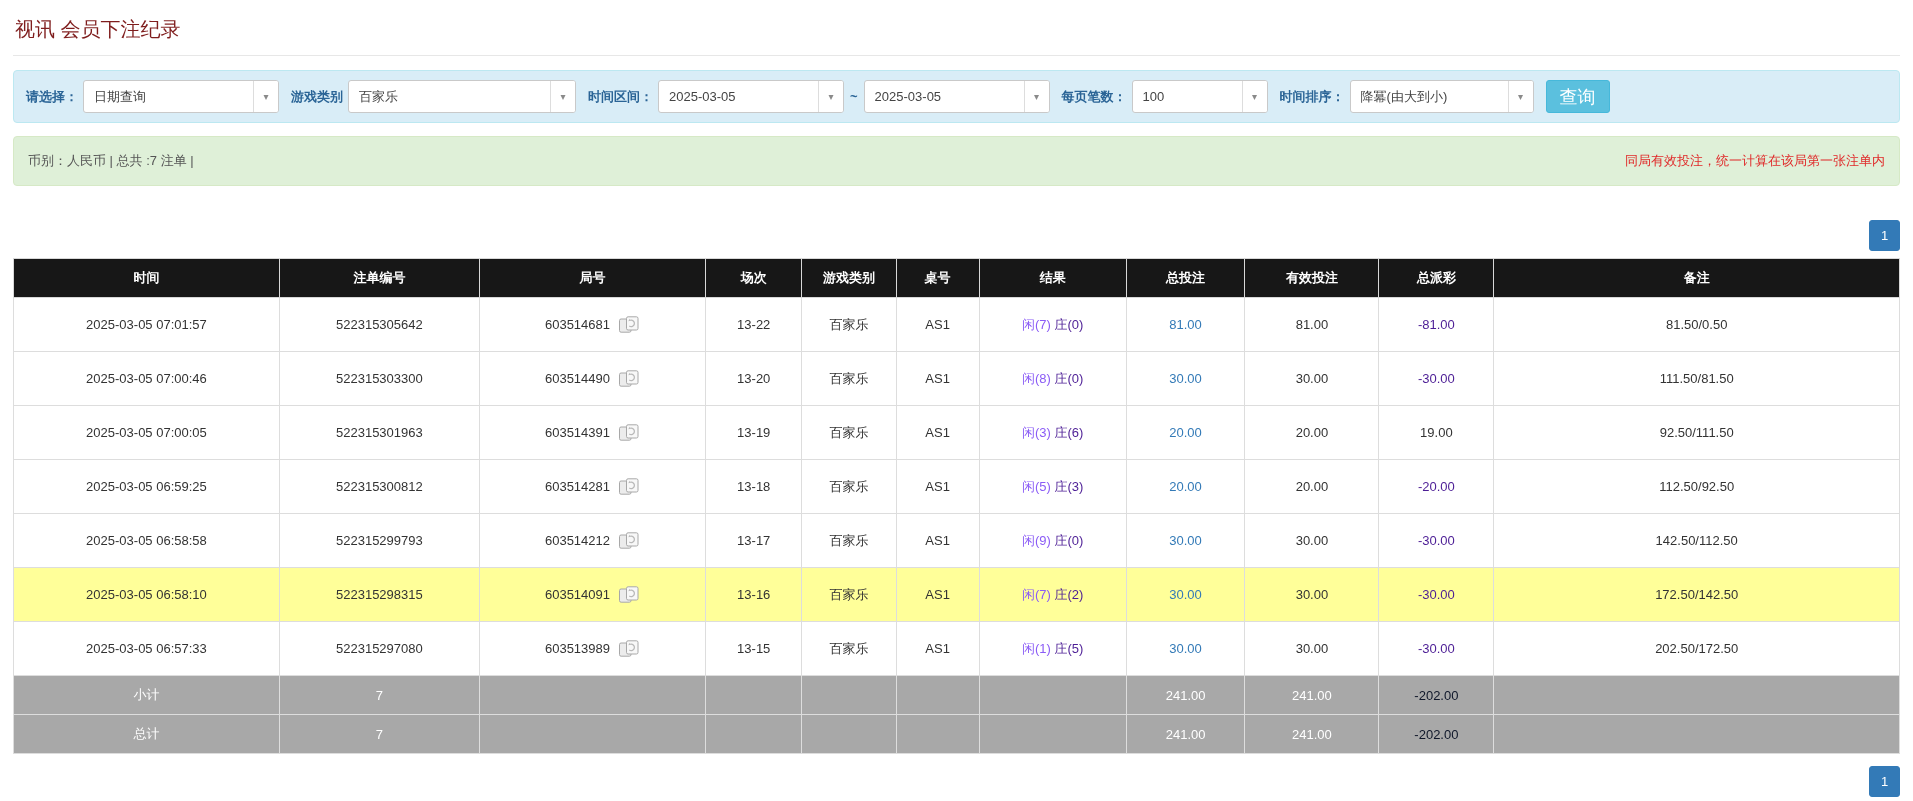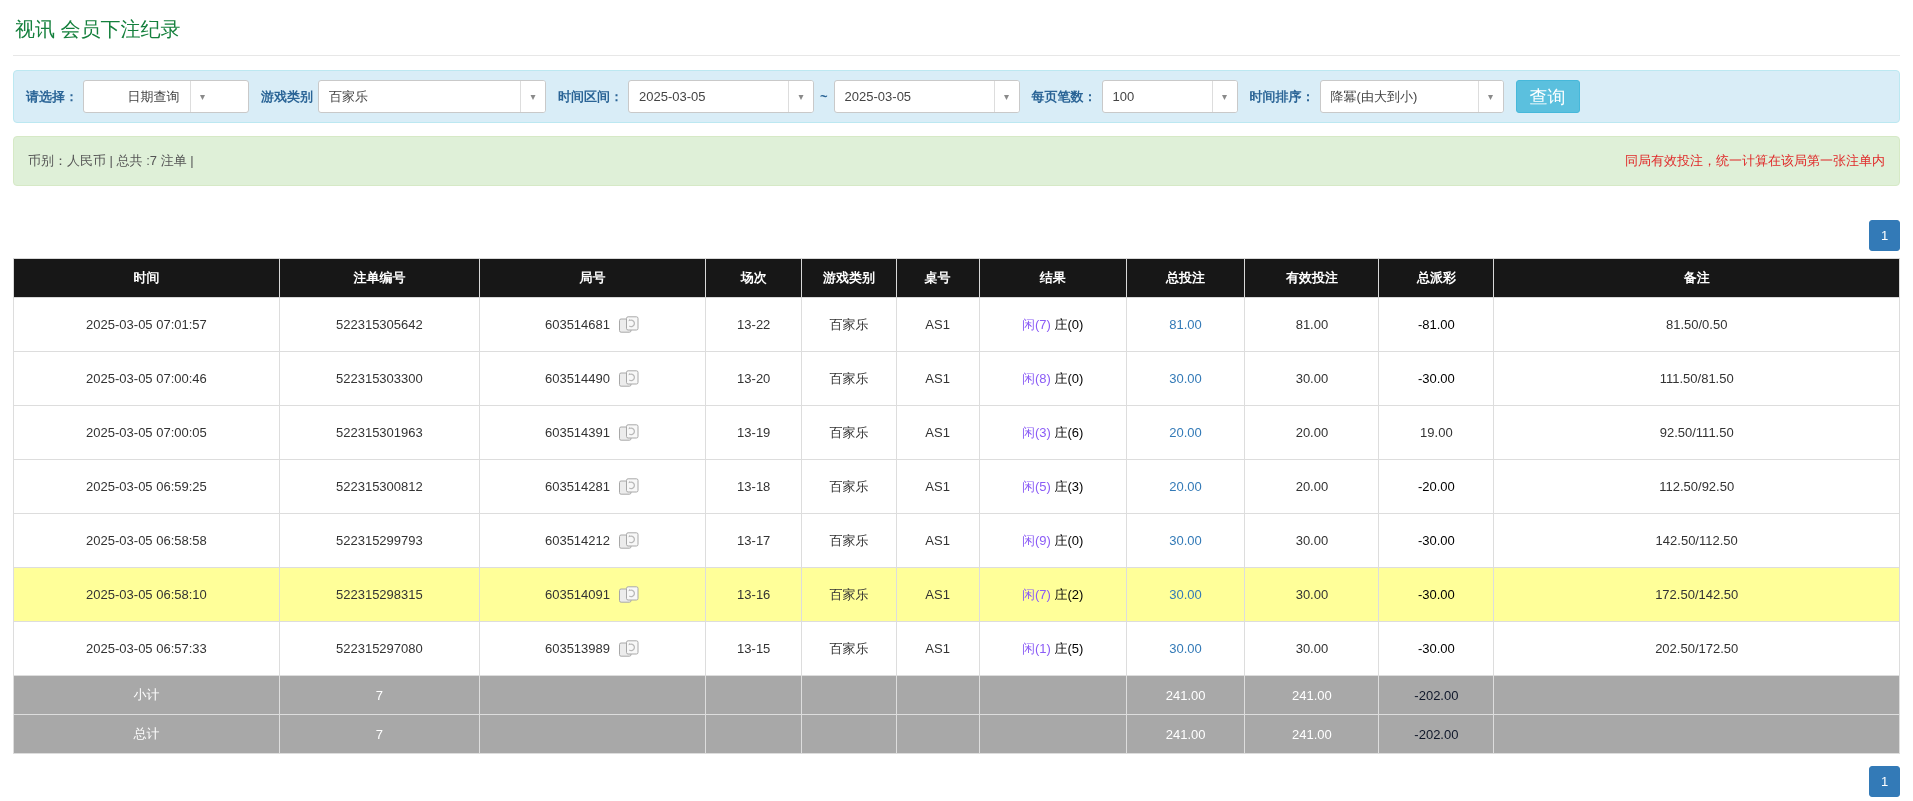--- a/index.html
+++ b/index.html
@@ -7,21 +7,21 @@
   body {
     font-family: "Liberation Sans", "DejaVu Sans", sans-serif;
     font-size: 13px;
     color: #333;
   }
   .page { padding: 8px 13px 20px; width: 1913px; max-width: 100%; }
 
   
   .page-title {
     font-size: 20px;
-    color: #15803d;
+    color: #7f1d1d;
     padding: 8px 2px 12px;
     border-bottom: 1px solid #e7e7e7;
     margin-bottom: 14px;
   }
 
   
   .filter-bar {
     display: flex;
     align-items: center;
     background: #d9edf7;
@@ -55,21 +55,21 @@
     align-self: stretch;
     flex: 0 0 25px;
     display: flex;
     align-items: center;
     justify-content: center;
     border-left: 1px solid #ddd;
     color: #8a8a8a;
     font-size: 10px;
     background: #fff;
   }
-  .w-query { width: 166px; justify-content: center; }
+  .w-query { width: 196px; }
   .w-game  { width: 228px; }
   .w-date  { width: 186px; }
   .w-size  { width: 136px; }
   .w-sort  { width: 184px; }
   .btn-search {
     margin-left: 12px;
     background: #5bc0de;
     border: 1px solid #46b8da;
     color: #fff;
     border-radius: 3px;
@@ -134,21 +134,21 @@
     height: 54px;
     font-size: 13px;
     color: #333;
     background: #fff;
     overflow: hidden;
   }
   .records tbody tr.highlight td { background: #ffff99; }
   .round-cell { display: inline-flex; align-items: center; gap: 9px; }
   .replay-icon { display: inline-flex; cursor: pointer; line-height: 0; }
   .blue { color: #8b5cf6; }
-  .red  { color: #000000; }
+  .red  { color: #4c1d95; }
   .bet-link { color: #337ab7; cursor: pointer; }
   .records tfoot td {
     background: #a8a8a8;
     color: #fff;
     border: 1px solid #ddd;
     text-align: center;
     height: 39px;
     padding: 8px 6px;
     font-size: 13px;
   }

